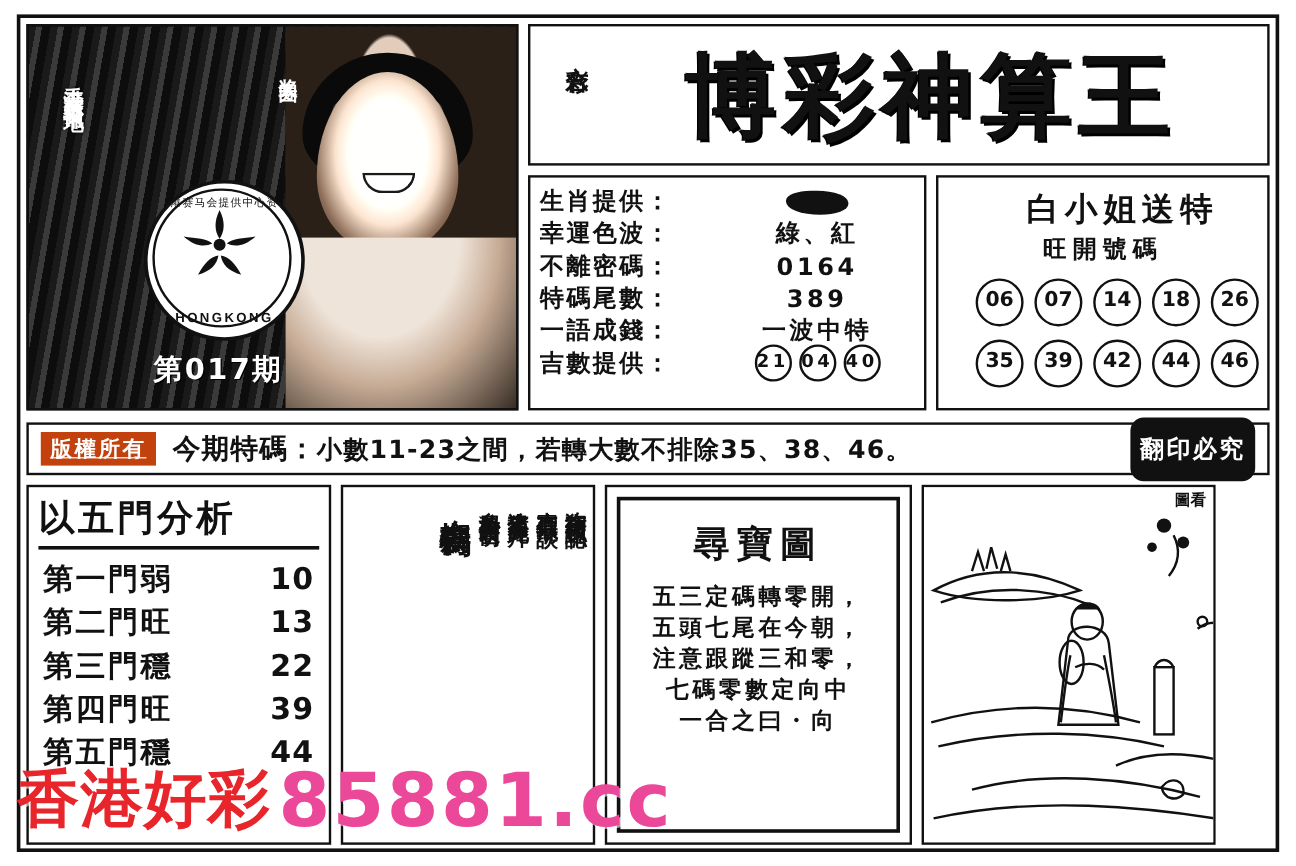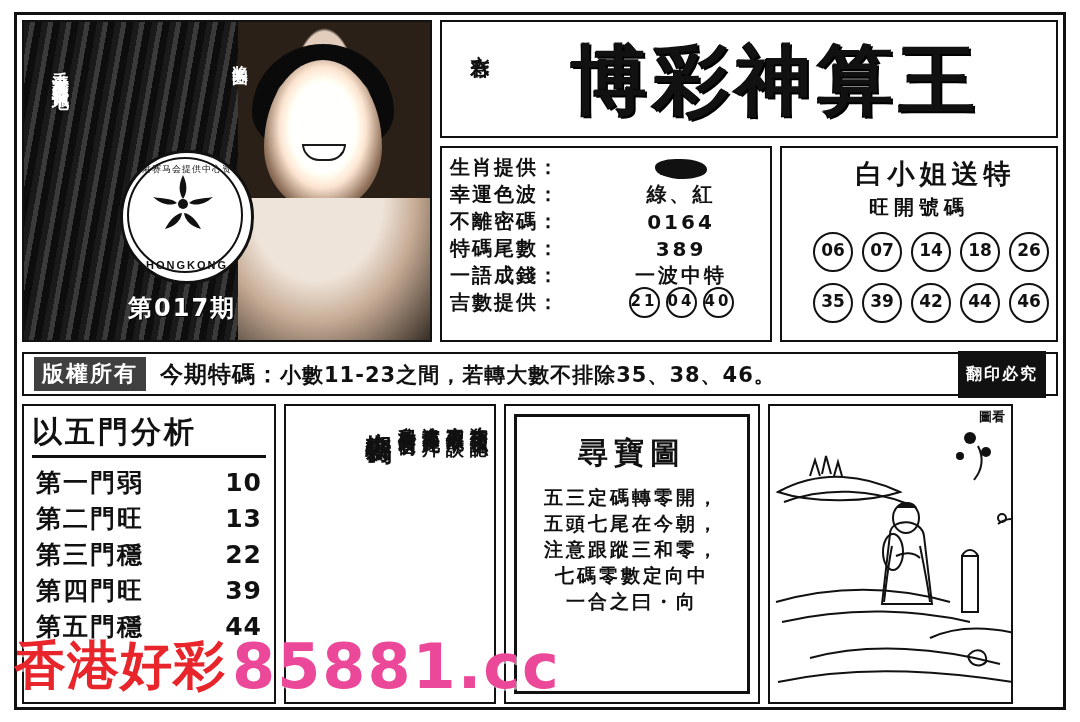--- a/index.html
+++ b/index.html
@@ -139,21 +139,21 @@
   .info-label{width:150px;letter-spacing:2px;}
   .info-value{flex:1;text-align:center;letter-spacing:3px;}
   .blob{
     display:inline-block;width:52px;height:20px;
     background:#111;border-radius:40% 50% 45% 55%;
     vertical-align:middle;
   }
   .ball{
     display:inline-block;width:27px;height:27px;line-height:25px;
     border:2px solid #111;border-radius:50%;
-    text-align:left;font-size:15px;font-weight:bold;color:#111;
+    text-align:right;font-size:15px;font-weight:bold;color:#111;
     margin:0 3px;background:#fff;
   }
 
   
   .lady-panel{
     position:absolute;left:758px;top:126px;width:278px;height:196px;
     border:2px solid #111;box-sizing:border-box;background:#fff;
     text-align:center;
   }
   .lady-title{
@@ -168,31 +168,31 @@
     text-align:center;font-size:17px;font-weight:bold;color:#111;background:#fff;
   }
 
   
   .copybar{
     position:absolute;left:22px;top:352px;width:1036px;height:44px;
     border:2px solid #111;box-sizing:border-box;background:#fff;
     display:flex;align-items:center;padding:0 10px;
   }
   .copy-left{
-    font-size:22px;font-weight:bold;color:#fff;background:#404040;
-    padding:2px 8px;letter-spacing:2px;
+    font-size:18px;font-weight:bold;color:#fff;background:#c2410c;
+    padding:2px 8px;letter-spacing:2px;text-decoration:underline;
   }
   .copy-mid{
     flex:1;font-size:21px;font-weight:bold;color:#111;letter-spacing:1px;
     padding-left:14px;white-space:nowrap;overflow:hidden;
   }
   .copy-mid .em{font-size:23px;}
   .copy-right{
-    font-size:16px;font-weight:bold;color:#fff;background:#111;
-    padding:13px 8px;letter-spacing:2px;
+    font-size:20px;font-weight:bold;color:#fff;background:#111;
+    padding:13px 8px;letter-spacing:2px;border-radius:11px;
   }
 
   
   .bottom-row{position:absolute;left:22px;top:404px;width:1036px;height:300px;}
 
   
   .gate-panel{
     position:absolute;left:0;top:0;width:254px;height:300px;
     border:2px solid #111;box-sizing:border-box;background:#fff;
   }

